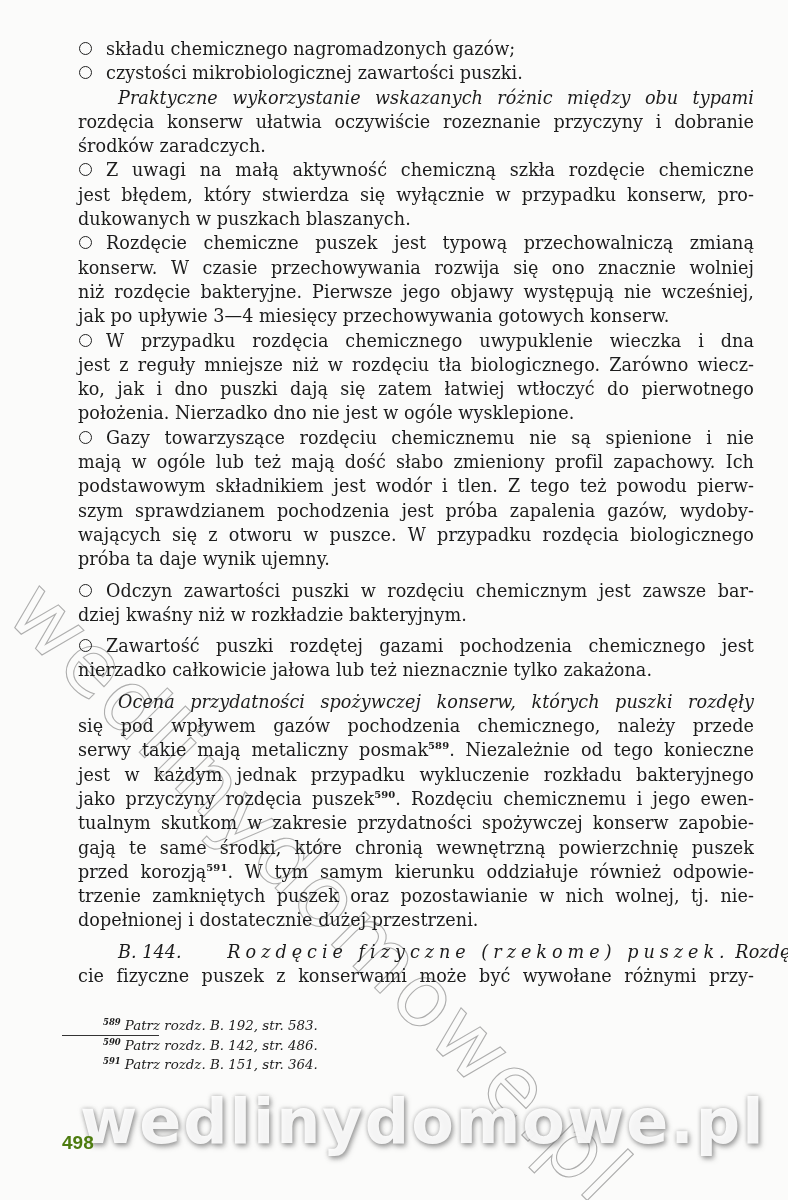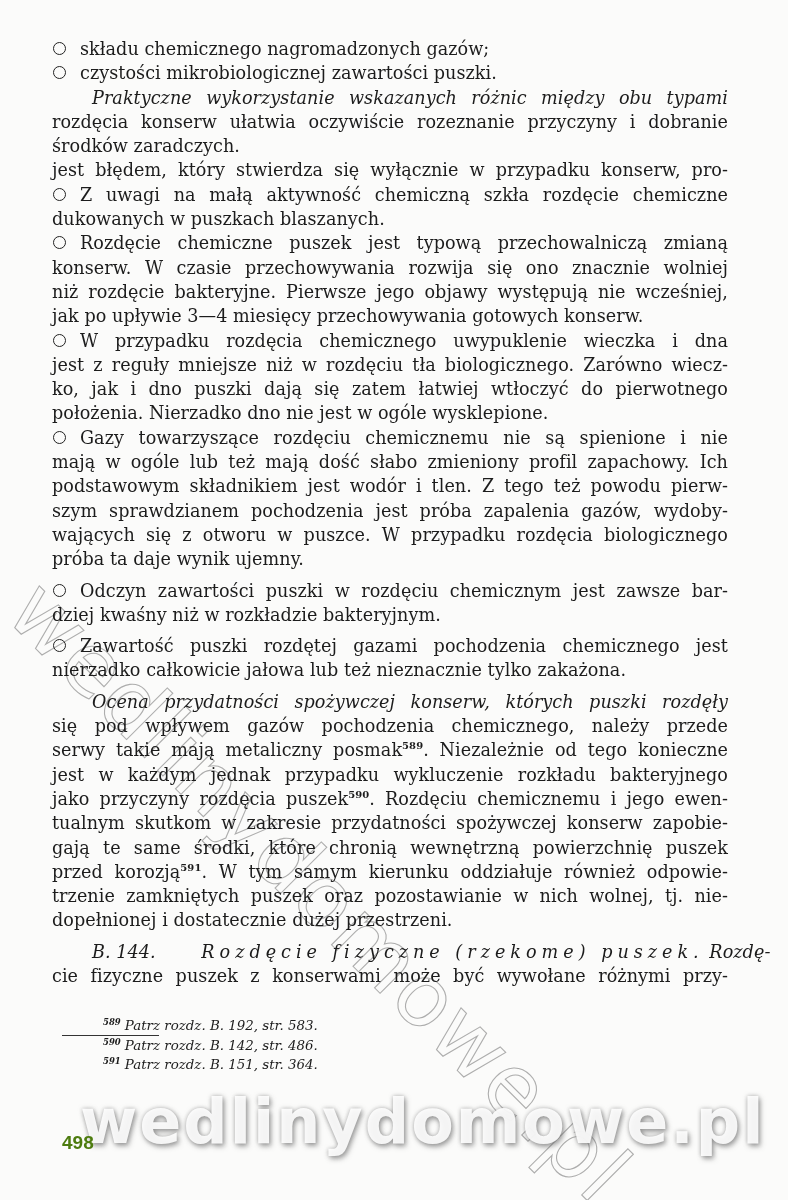--- a/index.html
+++ b/index.html
@@ -4,21 +4,21 @@
 <style>
   html, body { margin: 0; padding: 0; }
   body {
     width: 788px; height: 1200px; overflow: hidden;
     background: #fbfbfa;
     position: relative;
     font-family: "DejaVu Serif", "Liberation Serif", serif;
     color: #1c1c1c;
   }
   .page {
-    position: absolute; left: 52px; top: 37px; width: 676px;
+    position: absolute; left: 78px; top: 37px; width: 676px;
     font-size: 17.6px; line-height: 24.3px;
     letter-spacing: 0.05px;
   }
   .line { white-space: nowrap; height: 24.3px; display: flex; }
   .line .txt { flex: 1; }
   .bullet {
     display: inline-block; width: 13px; height: 13px;
     border: 1.6px solid #222; border-radius: 50%;
     margin: 5px 14px 0 1px; flex: 0 0 auto; box-sizing: border-box;
   }
@@ -75,25 +75,25 @@
     <div class="line">
       <span class="txt indent" style="text-align: justify; text-align-last: justify; display: block;"><span>Praktyczne wykorzystanie wskazanych różnic między obu typami</span></span>
     </div>
     <div class="line">
       <span class="txt" style="text-align: justify; text-align-last: justify; display: block;"><span>rozdęcia konserw ułatwia oczywiście rozeznanie przyczyny i dobranie</span></span>
     </div>
     <div class="line">
       <span class="txt"><span>środków zaradczych.</span></span>
     </div>
     <div class="line">
+      <span class="bullet"></span>
+      <span class="txt" style="text-align: justify; text-align-last: justify; display: block;"><span>Z uwagi na małą aktywność chemiczną szkła rozdęcie chemiczne</span></span>
+    </div>
+    <div class="line">
       <span class="txt" style="text-align: justify; text-align-last: justify; display: block;"><span>jest błędem, który stwierdza się wyłącznie w przypadku konserw, pro-</span></span>
-    </div>
-    <div class="line">
-      <span class="bullet"></span>
-      <span class="txt" style="text-align: justify; text-align-last: justify; display: block;"><span>Z uwagi na małą aktywność chemiczną szkła rozdęcie chemiczne</span></span>
     </div>
     <div class="line">
       <span class="txt"><span>dukowanych w puszkach blaszanych.</span></span>
     </div>
     <div class="line">
       <span class="bullet"></span>
       <span class="txt" style="text-align: justify; text-align-last: justify; display: block;"><span>Rozdęcie chemiczne puszek jest typową przechowalniczą zmianą</span></span>
     </div>
     <div class="line">
       <span class="txt" style="text-align: justify; text-align-last: justify; display: block;"><span>konserw. W czasie przechowywania rozwija się ono znacznie wolniej</span></span>

